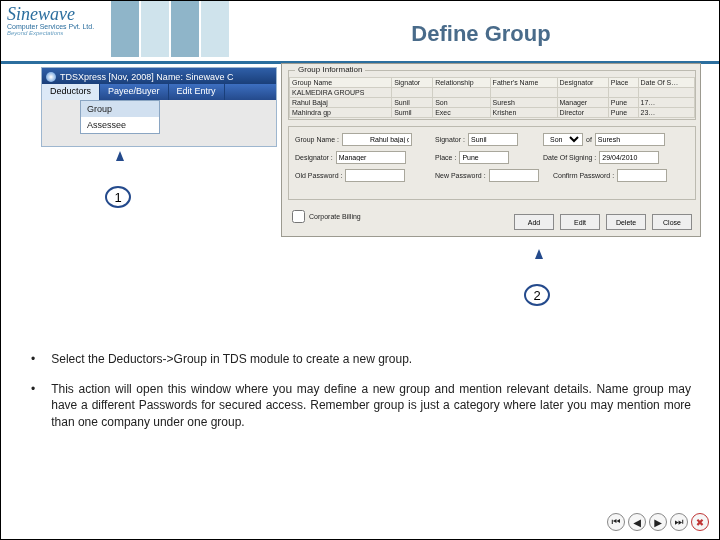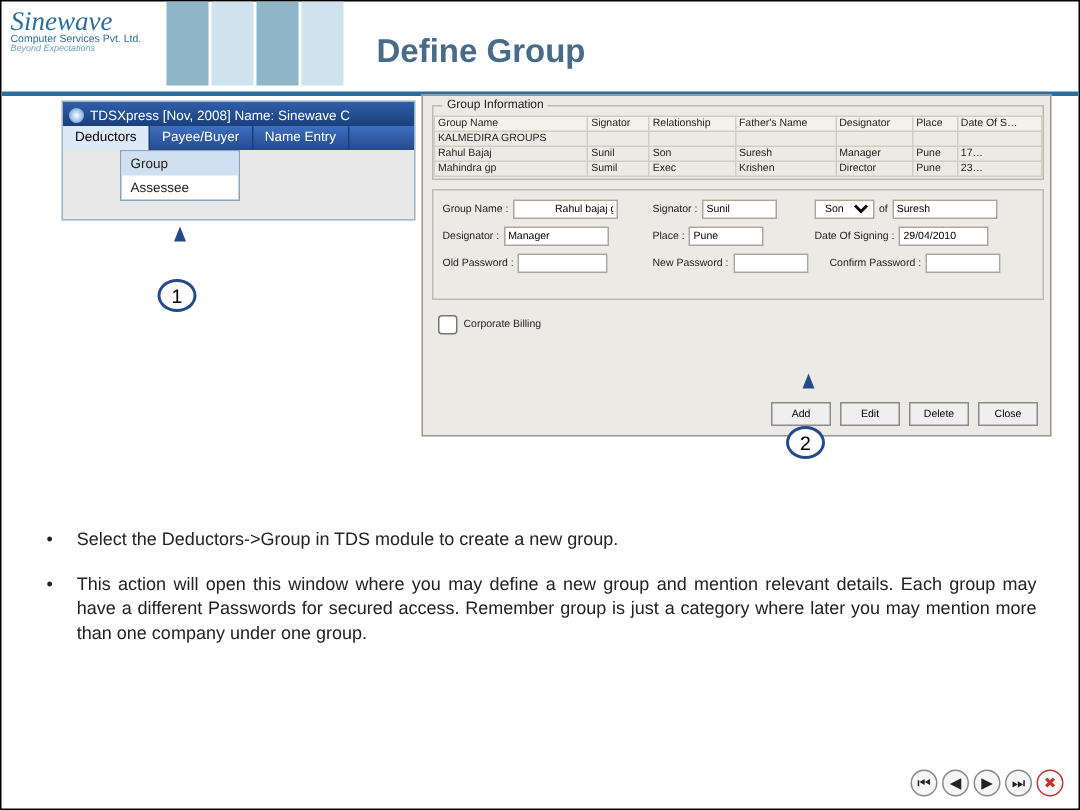--- a/index.html
+++ b/index.html
@@ -8,36 +8,36 @@
   .header { position: absolute; top: 0; left: 0; width: 100%; height: 56px; }
   .band { position: absolute; top: 0; height: 56px; }
   .b1 { left: 110px; width: 28px; background: #8fb5c9; }
   .b2 { left: 140px; width: 28px; background: #cfe3ec; }
   .b3 { left: 170px; width: 28px; background: #8fb5c9; }
   .b4 { left: 200px; width: 28px; background: #cfe3ec; }
   .logo { position: absolute; top: 4px; left: 6px; width: 100px; height: 48px; }
   .logo-name { font-family: Georgia, serif; font-style: italic; font-weight: normal; font-size: 18px; color: #2b6e9e; line-height: 1; }
   .logo-sub1 { font-size: 7px; color: #2b6e9e; }
   .logo-sub2 { font-size: 6px; color: #6aa0c2; font-style: italic; }
-  .title { position: absolute; top: 20px; left: 250px; width: 460px; font-size: 22px; font-weight: bold; color: #496b8a; text-align: left; }
+  .title { position: absolute; top: 20px; left: 250px; width: 460px; font-size: 22px; font-weight: bold; color: #496b8a; text-align: center; }
   .rule { position: absolute; top: 60px; left: 0; width: 100%; height: 3px; background: #2b6e9e; }
 
   
   .app-left { position: absolute; top: 66px; left: 40px; width: 236px; height: 80px; border: 1px solid #9db6cf; background: #e8e8e8; }
   .titlebar { height: 16px; background: linear-gradient(#2f5fa8,#1a3f7a); color: #fff; font-size: 9px; padding: 2px 4px; display: flex; align-items: flex-end; gap: 4px; }
   .titlebar .round { width: 10px; height: 10px; border-radius: 50%; background: radial-gradient(#fff,#4b8cd6); }
   .menubar { height: 16px; background: linear-gradient(#3d6fc1,#244a8c); display: flex; font-size: 9px; color: #fff; }
   .menubar div { padding: 2px 8px; border-right: 1px solid #1a3f7a; }
   .menubar div:first-child { background: #dce9f7; color: #000; }
   .submenu { position: absolute; top: 32px; left: 0; width: 80px; background: #fff; border: 1px solid #8aa5c2; font-size: 9px; margin-left: 38px; }
   .submenu div { padding: 3px 6px; }
   .submenu .hl { background: #d1e0f0; }
 
   
-  .dialog { position: absolute; top: 62px; left: 280px; width: 420px; height: 228px; background: #eceae4; border: 1px solid #9c9a90; font-size: 8px; }
+  .dialog { position: absolute; top: 62px; left: 280px; width: 420px; height: 174px; background: #eceae4; border: 1px solid #9c9a90; font-size: 8px; }
   .group-box { position: absolute; border: 1px solid #bcbab0; }
   .group-title { position: absolute; top: -6px; left: 6px; background: #eceae4; padding: 0 3px; font-size: 8px; }
   .gb1 { top: 6px; left: 6px; width: 408px; height: 50px; }
   .table { width: 100%; border-collapse: collapse; font-size: 7px; }
   .table th, .table td { border: 1px solid #d0cec4; padding: 1px 2px; text-align: left; white-space: nowrap; font-weight: normal; }
   .table th { background: #f2f1ea; }
   .gb2 { top: 62px; left: 6px; width: 408px; height: 74px; }
   .fld { position: absolute; display: flex; align-items: center; gap: 3px; }
   .fld label { white-space: nowrap; font-size: 7px; }
   .fld input, .fld select { height: 13px; font-size: 7px; border: 1px solid #a9a79c; background: #fff; padding: 0 2px; }
@@ -80,21 +80,21 @@
   <div class="rule"></div>
 
   <div class="app-left">
     <div class="titlebar">
       <span class="round"></span>
       <span>TDSXpress  [Nov, 2008]  Name: Sinewave C</span>
     </div>
     <div class="menubar">
       <div>Deductors</div>
       <div>Payee/Buyer</div>
-      <div>Name Entry</div>
+      <div>Edit Entry</div>
     </div>
     <div class="submenu">
       <div class="hl">Group</div>
       <div>Assessee</div>
     </div>
   </div>
 
   <div class="dialog">
     <div class="group-box gb1">
       <span class="group-title">Group Information</span>
@@ -200,21 +200,21 @@
   <div class="arrow-up" style="top:248px;left:534px"></div>
   <div class="callout" style="top:283px;left:523px">
       <span>2</span>
     </div>
 
   <ul class="bullets">
     <li>
         <span>Select the Deductors-&gt;Group in TDS module to create a new group.</span>
       </li>
     <li>
-        <span>This action will open this window where you may define a new group and mention relevant details. Each group may have a different Passwords for secured access. Remember group is just a category where later you may mention more than one company under one group.</span>
+        <span>This action will open this window where you may define a new group and mention relevant details. Name group may have a different Passwords for secured access. Remember group is just a category where later you may mention more than one company under one group.</span>
       </li>
   </ul>
 
   <div class="nav">
     <div class="nb">⏮</div>
     <div class="nb">◀</div>
     <div class="nb">▶</div>
     <div class="nb">⏭</div>
     <div class="nb close">✖</div>
   </div>

